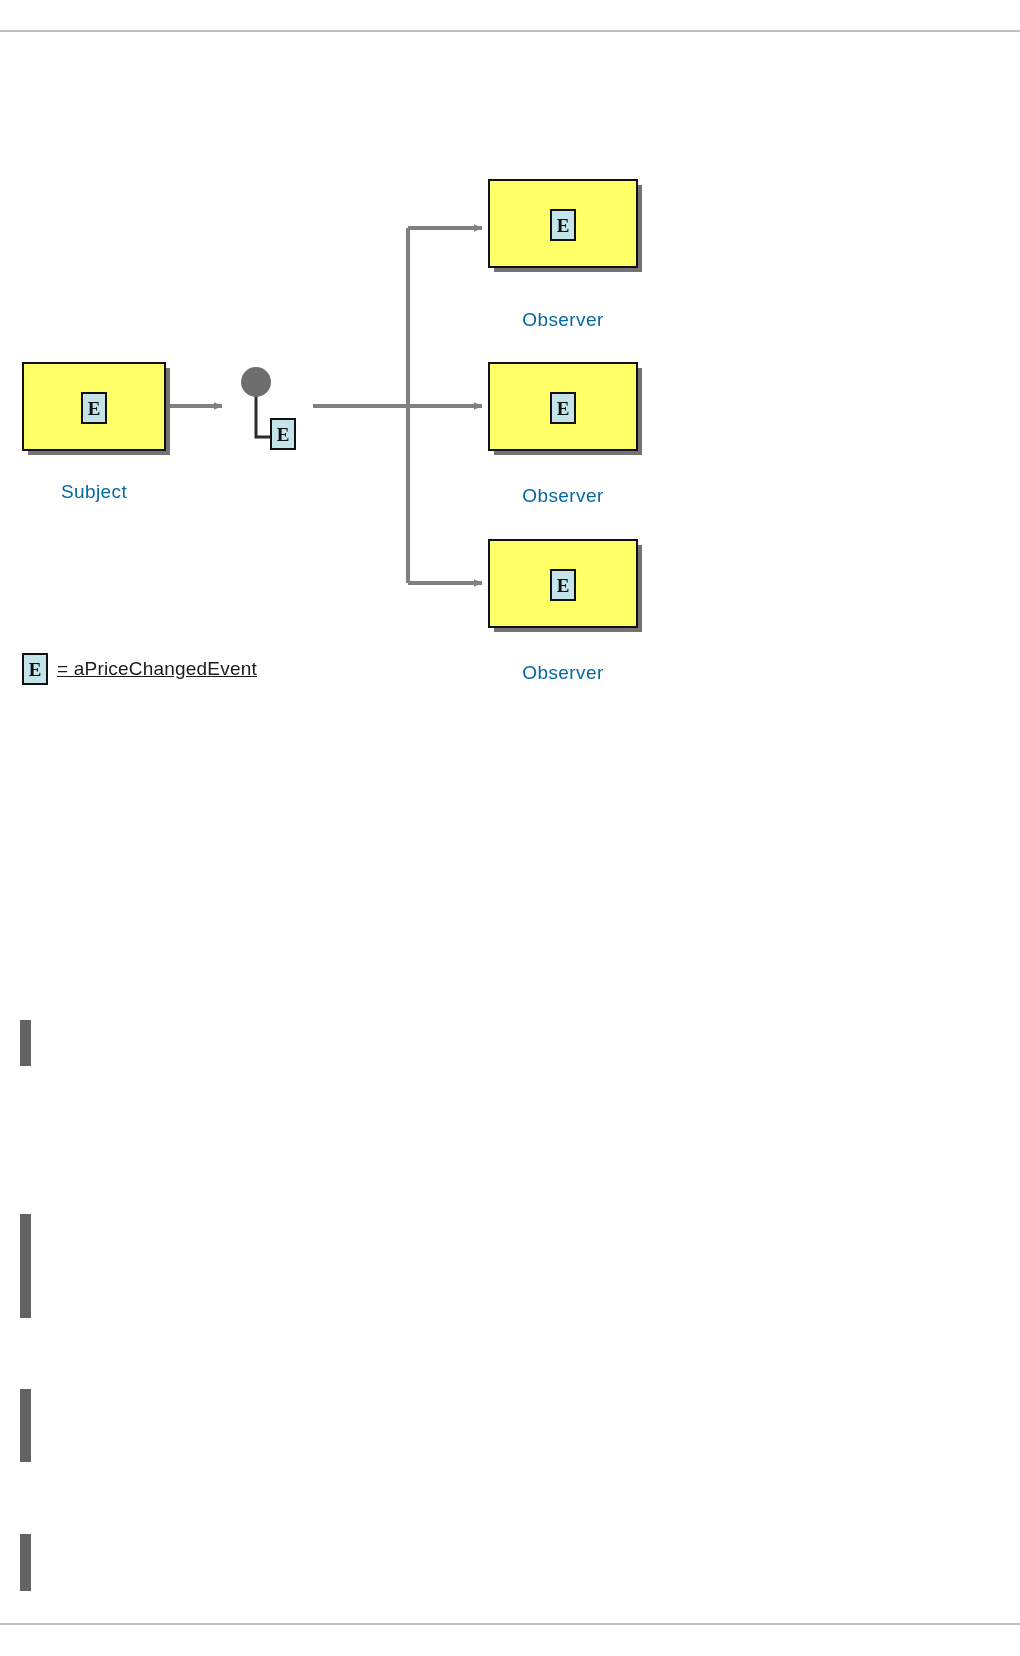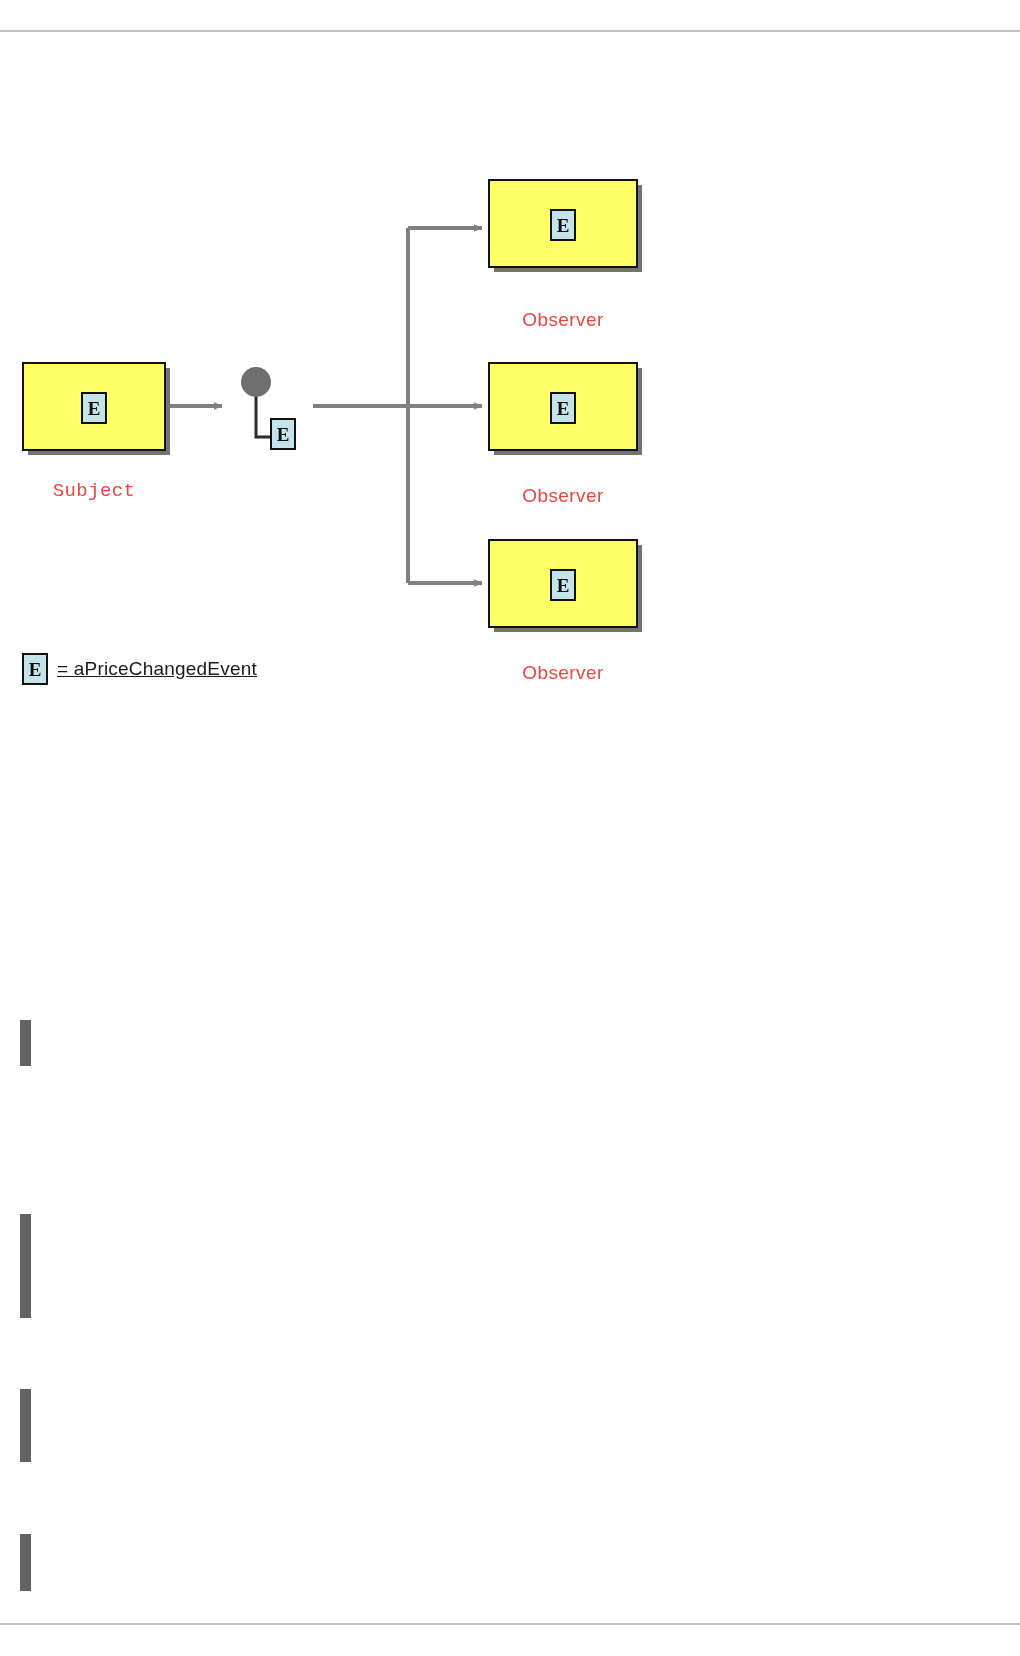--- a/index.html
+++ b/index.html
@@ -85,21 +85,21 @@
     display: inline-flex;
     vertical-align: middle;
   }
 
   
   .node-label {
     position: absolute;
     text-align: center;
     font-family: "Liberation Sans", sans-serif;
     font-size: 19px;
-    color: #ef4444;
+    color: #0369a1;
     letter-spacing: 0.4px;
     white-space: nowrap;
   }
   .node-label .line { display: block; line-height: 27px; }
 
   
   .msg-ball {
     position: absolute;
     width: 30px;
     height: 30px;
@@ -150,21 +150,21 @@
       <line x1="408" y1="406" x2="482" y2="406" stroke="#808080" stroke-width="4" marker-end="url(#arrowhead)"></line>
 
       <line x1="408" y1="583" x2="482" y2="583" stroke="#808080" stroke-width="4" marker-end="url(#arrowhead)"></line>
 
       <polyline points="256,396 256,437 270,437" fill="none" stroke="#2b2b2b" stroke-width="3"></polyline>
     </svg>
 
     <div class="node-box" style="left:22px; top:362px; width:144px; height:89px;">
       <div class="e-badge" style="left:57px; top:28px;">E</div>
     </div>
-    <div class="node-label" style="left:22px; top:478px; width:144px;font-family:Liberation Mono, monospace;">
+    <div class="node-label" style="left:22px; top:478px; width:144px;">
       <span class="line">Subject</span>
     </div>
 
     <div class="msg-ball" style="left:241px; top:367px;"></div>
     <div class="e-badge" style="left:270px; top:418px;">E</div>
 
     <div class="node-box" style="left:488px; top:179px; width:150px; height:89px;">
       <div class="e-badge" style="left:60px; top:28px;">E</div>
     </div>
     <div class="node-label" style="left:488px; top:306px; width:150px;">

